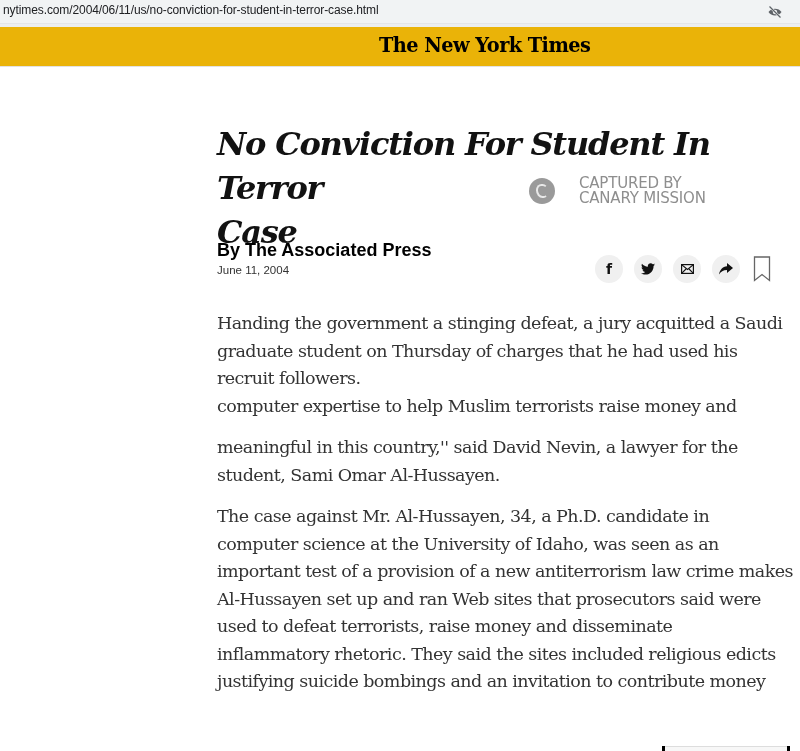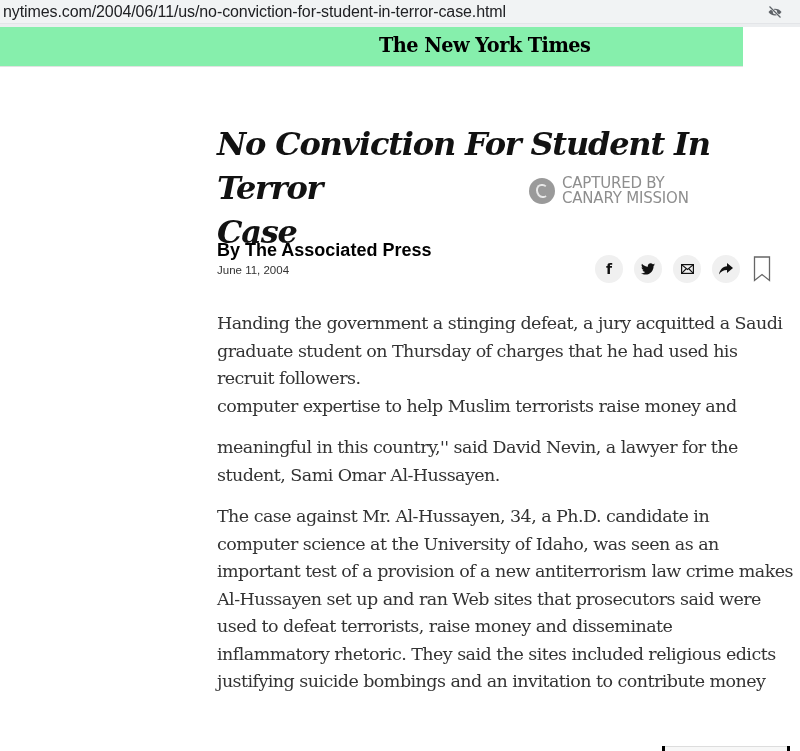--- a/index.html
+++ b/index.html
@@ -4,47 +4,47 @@
 <style>
   * { box-sizing: border-box; margin: 0; padding: 0; }
   html, body { width: 800px; height: 751px; overflow: hidden; background: #ffffff; }
   body { position: relative; font-family: "Liberation Sans", sans-serif; color: #121212; }
 
   .urlbar {
     position: absolute; left: 0; top: 0; width: 800px; height: 24px;
     background: #f1f3f4; border-bottom: 1px solid #e3e5e8;
   }
   .urlbar .url {
-    position: absolute; left: 3px; top: 3px; font-size: 16px; color: #202124;
+    position: absolute; left: 3px; top: 3px; font-size: 12px; color: #202124;
     font-family: "Liberation Sans", sans-serif; letter-spacing: -0.1px;
   }
   .urlbar .eye-off {
     position: absolute; left: 767px; top: 4px; width: 16px; height: 16px;
   }
   .sep { position:absolute; left:0; top:24px; width:800px; height:3px; background:#eceef0; }
 
   .masthead {
-    position: absolute; left: 0; top: 27px; width: 743px; height: 40px;
-    background: #86efac; border-bottom: 1px solid #e2e2e2;
+    position: absolute; left: 0; top: 27px; width: 800px; height: 40px;
+    background: #eab308; border-bottom: 1px solid #e2e2e2;
   }
   .masthead .logo {
     position: absolute; left: 0; width: 800px; top: 5px; text-align: center;
     padding-left: 184px;
     font-family: "DejaVu Serif", serif; font-weight: bold; font-size: 21px; color: #000;
     letter-spacing: -0.6px; transform: scaleX(0.92);
   }
 
   .headline {
     position: absolute; left: 217px; top: 122px; width: 540px;
     font-family: "DejaVu Serif", serif; font-style: italic; font-weight: bold;
     font-size: 32px; line-height: 44px; color: #121212; letter-spacing: -1.2px;
   }
 
   .stamp {
-    position: absolute; left: 529px; top: 175px; height: 32px; display: flex; align-items: center;
+    position: absolute; left: 529px; top: 175px; height: 32px; display: flex; align-items: center; gap: 17px;
   }
   .stamp .badge {
     width: 26px; height: 26px; border-radius: 50%; background: #9a9a9a; position: relative;
   }
   .stamp .badge .bird {
     position: absolute; left: 7px; top: 6px; width: 12px; height: 14px;
     border: 2px solid #e8e8e8; border-radius: 50% 50% 40% 60%; border-right-color: transparent;
   }
   .stamp .text {
     margin-left: 7px; font-family: "DejaVu Sans", sans-serif; font-size: 15px; line-height: 15px;

